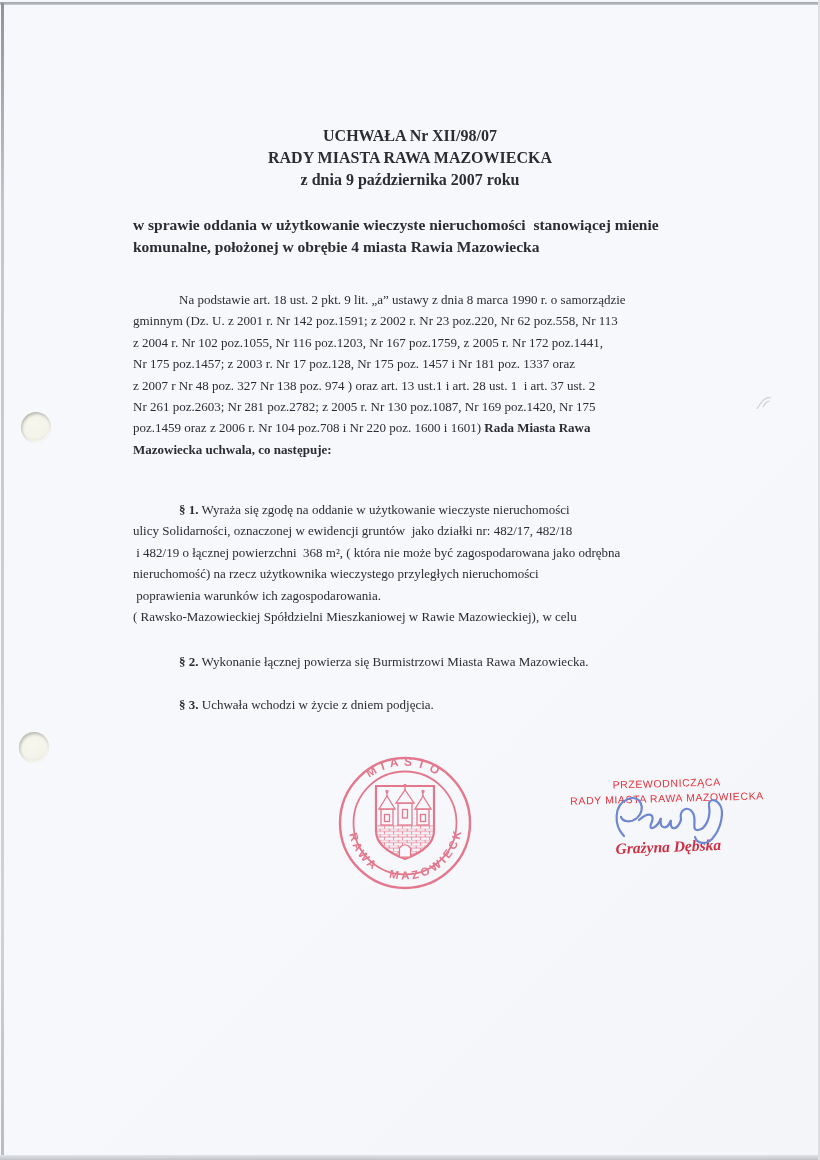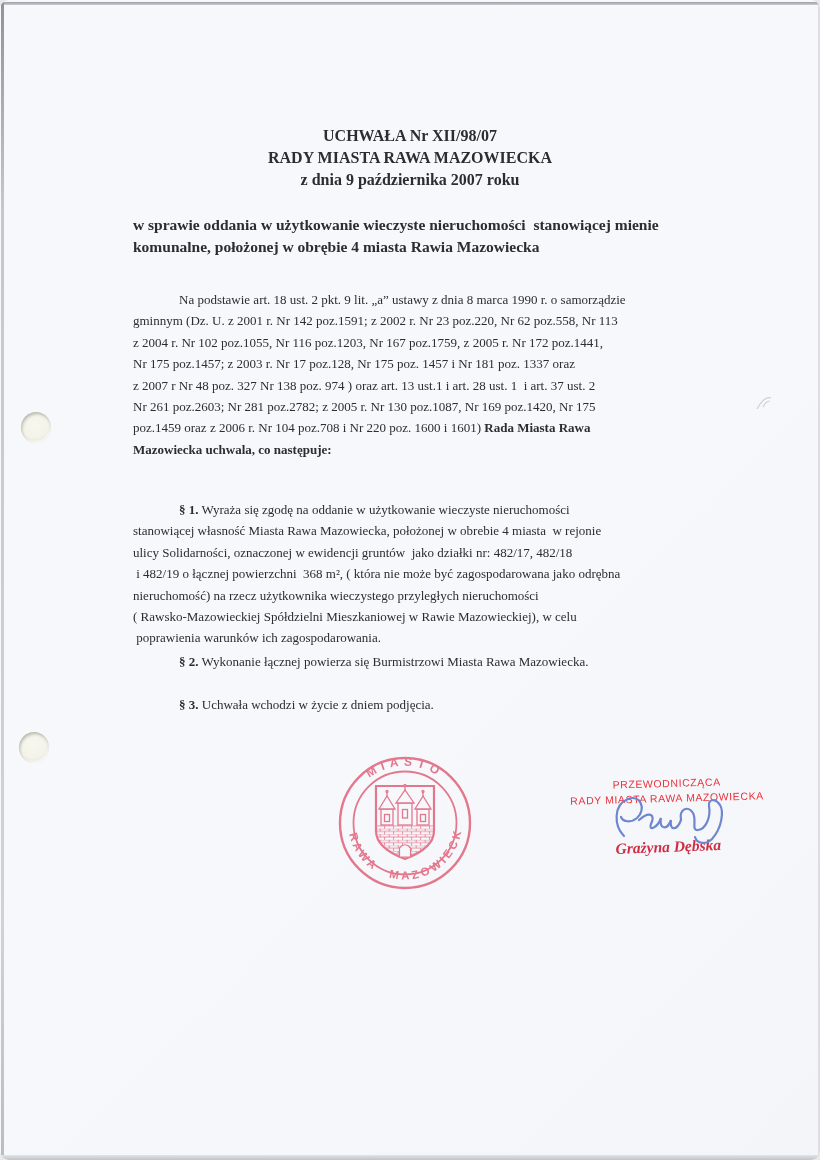--- a/index.html
+++ b/index.html
@@ -1,20 +1,20 @@
 <!DOCTYPE html>
 <html><head>
 <meta charset="utf-8">
 <style>
   html,body { margin:0; padding:0; background:#e8e9eb; }
   .scan {
     position:relative; width:820px; height:1160px; margin:0 auto;
     background:linear-gradient(135deg,#f6f8fb 0%,#f7f8fc 55%,#f3f5f9 100%);
     font-family:"Liberation Serif","DejaVu Serif",serif;
-    color:#2b2d33; overflow:hidden;border-radius:9px;
+    color:#2b2d33; overflow:hidden;
   }
   
   .edge-top    { position:absolute; top:2px; left:0; width:100%; height:3px; background:linear-gradient(#9ca1a7,#c9ccd1); }
   .edge-left   { position:absolute; top:3px; left:1px; width:3px; height:1152px; background:linear-gradient(180deg,#8f949a,#c4c7cc 18%,#cfd2d6 80%,#b9bcc1); }
   .edge-bottom { position:absolute; bottom:0; left:0; width:100%; height:5px; background:linear-gradient(#e2e4e7,#bfc2c7); }
   .edge-right  { position:absolute; top:0; right:0; width:2px; height:100%; background:#dcdee2; }
 
   .punch-hole {
     position:absolute; width:30px; height:31px; border-radius:50%;
     background:radial-gradient(circle at 45% 40%, #f7f7ee 0%, #f3f3e9 55%, #e2e2d8 72%, #eef0ec 85%);
@@ -84,26 +84,25 @@
         <div class="line">z 2007 r Nr 48 poz. 327 Nr 138 poz. 974 ) oraz art. 13 ust.1 i art. 28 ust. 1  i art. 37 ust. 2</div>
         <div class="line">Nr 261 poz.2603; Nr 281 poz.2782; z 2005 r. Nr 130 poz.1087, Nr 169 poz.1420, Nr 175</div>
       </div>
     <div class="line"><span>poz.1459 oraz z 2006 r. Nr 104 poz.708 i Nr 220 poz. 1600 i 1601) </span><span class="bold">Rada Miasta Rawa</span></div>
     <div class="line bold">Mazowiecka uchwala, co następuje:</div>
   </div>
 
   <div class="para para-1">
     <div class="line indent"><span class="bold">§ 1.</span><span> Wyraża się zgodę na oddanie w użytkowanie wieczyste nieruchomości</span></div>
     <div>
-        <div class="line">stanowiącej własność Miasta Rawa Mazowiecka, położonej w obrebie 4 miasta  w rejonie</div>
         <div class="line">ulicy Solidarności, oznaczonej w ewidencji gruntów  jako działki nr: 482/17, 482/18</div>
         <div class="line"> i 482/19 o łącznej powierzchni  368 m², ( która nie może być zagospodarowana jako odrębna</div>
         <div class="line">nieruchomość) na rzecz użytkownika wieczystego przyległych nieruchomości</div>
+        <div class="line"> poprawienia warunków ich zagospodarowania.</div>
         <div class="line">( Rawsko-Mazowieckiej Spółdzielni Mieszkaniowej w Rawie Mazowieckiej), w celu</div>
-        <div class="line"> poprawienia warunków ich zagospodarowania.</div>
       </div>
   </div>
 
   <div class="para para-2">
     <div class="line indent"><span class="bold">§ 2.</span><span> Wykonanie łącznej powierza się Burmistrzowi Miasta Rawa Mazowiecka.</span></div>
   </div>
 
   <div class="para para-3">
     <div class="line indent"><span class="bold">§ 3.</span><span> Uchwała wchodzi w życie z dniem podjęcia.</span></div>
   </div>

